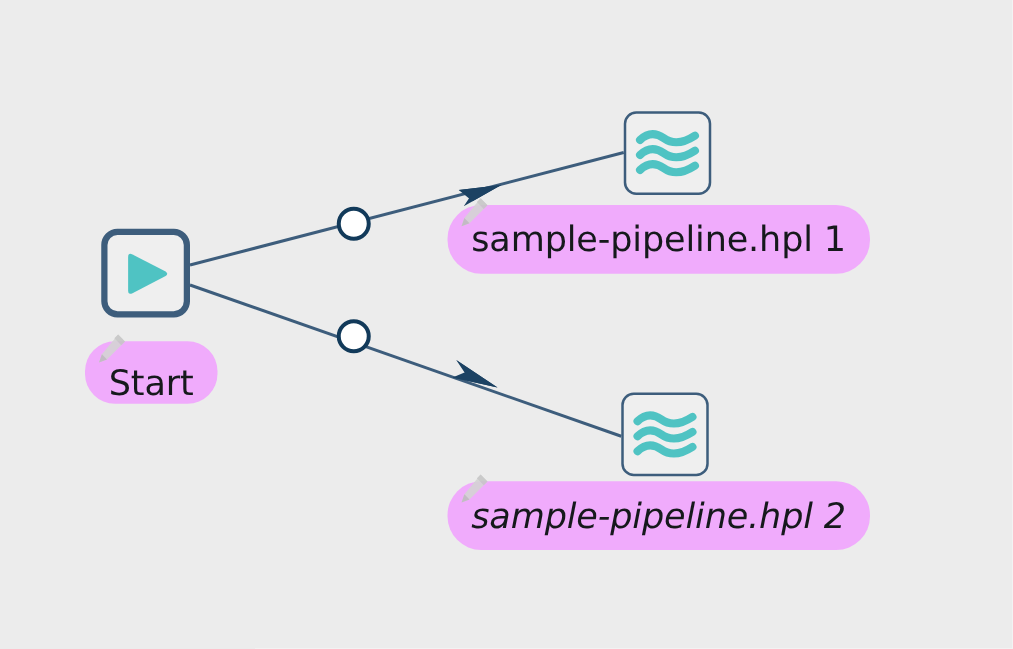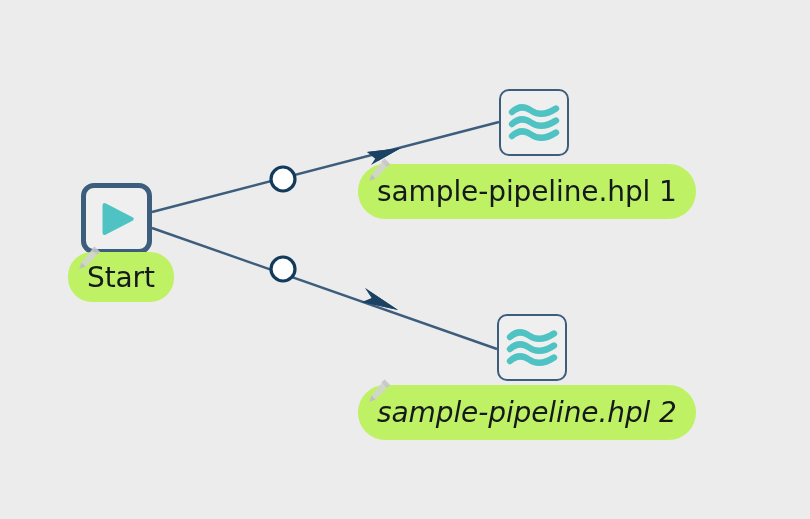--- a/index.html
+++ b/index.html
@@ -61,39 +61,40 @@
     border-width: 2.5px;
     border-radius: 10px;
   }
 
   .pipe-box-1 { left: 499px; top: 89px; }
   .pipe-box-2 { left: 497px; top: 314px; }
 
   .node-label {
     position: absolute;
     box-sizing: border-box;
-    background: #bef264;
+    background: #f0abfc;
     border-radius: 22px;
     color: #16191c;
     white-space: nowrap;
     display: flex;
     align-items: center;
     height: 44px;
     padding: 0 16px;
     font-size: 27px;
     letter-spacing: -0.1px;
   }
 
   .label-start {
     left: 68px;
-    top: 252px;
+    top: 273px;
     height: 50px;
     border-radius: 24px;
     padding: 0 19px;
     font-size: 28px;
+    align-items: flex-end;
   }
 
   .label-pipe-1 {
     left: 358px;
     top: 164px;
     height: 55px;
     border-radius: 27px;
     padding: 0 19px;
     font-size: 28px;
   }

